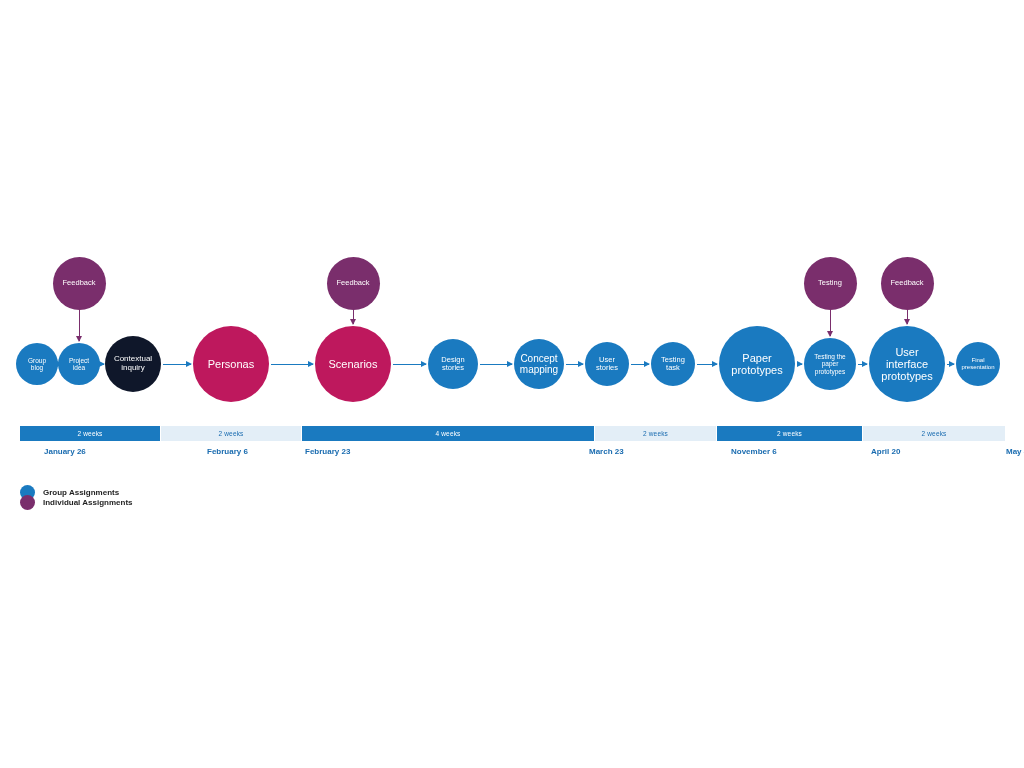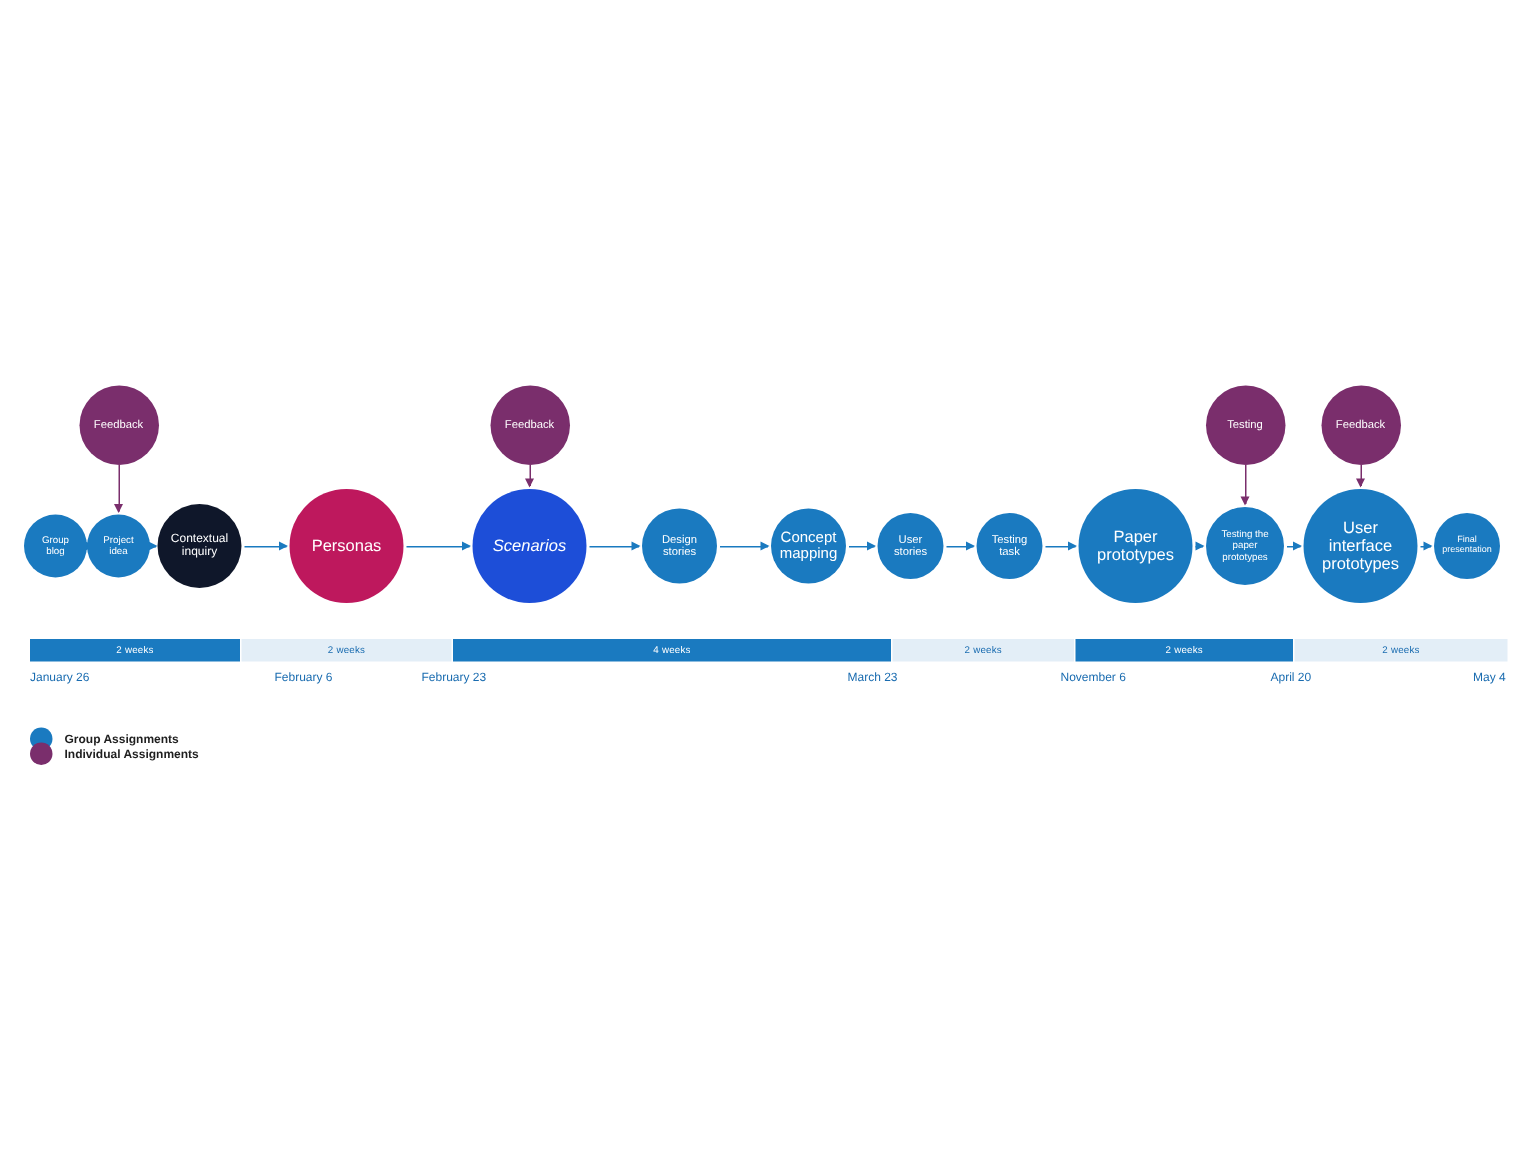--- a/index.html
+++ b/index.html
@@ -82,23 +82,24 @@
     font-size: 6.5px;
     letter-spacing: .15px;
     box-sizing: border-box;
   }
   .week-seg.dark { background: #1a7ac0; color: #ffffff; }
   .week-seg.light { background: #e3eef7; color: #1a6cb0; }
   .date-label {
     position: absolute;
     top: 447px;
     font-size: 8px;
-    font-weight: normal;
+    font-weight: bold;
     color: #1a6cb0;
     white-space: nowrap;
+    margin-left: 24px;
   }
   .legend-row {
     position: absolute;
     display: flex;
     align-items: center;
   }
   .legend-dot {
     width: 15px;
     height: 15px;
     border-radius: 50%;
@@ -140,21 +141,21 @@
       <span class="node-label">Project
 idea</span>
     </div>
     <div class="node" style="left: 105px; top: 336px; width: 56px; height: 56px; font-size: 8px; background: #0f172a;">
       <span class="node-label">Contextual
 inquiry</span>
     </div>
     <div class="node" style="left: 193px; top: 326px; width: 76px; height: 76px; font-size: 11px; background: #be185d;">
       <span class="node-label">Personas</span>
     </div>
-    <div class="node" style="left: 315px; top: 326px; width: 76px; height: 76px; font-size: 11px; background: #1d4ed8; font-style: italic;">
+    <div class="node" style="left: 315px; top: 326px; width: 76px; height: 76px; font-size: 11px; background: #be185d;">
       <span class="node-label">Scenarios</span>
     </div>
     <div class="node" style="left: 428px; top: 339px; width: 50px; height: 50px; font-size: 7.5px; background: rgb(26, 122, 192);">
       <span class="node-label">Design
 stories</span>
     </div>
     <div class="node" style="left: 514px; top: 339px; width: 50px; height: 50px; font-size: 10px; background: rgb(26, 122, 192);">
       <span class="node-label">Concept
 mapping</span>
     </div>

